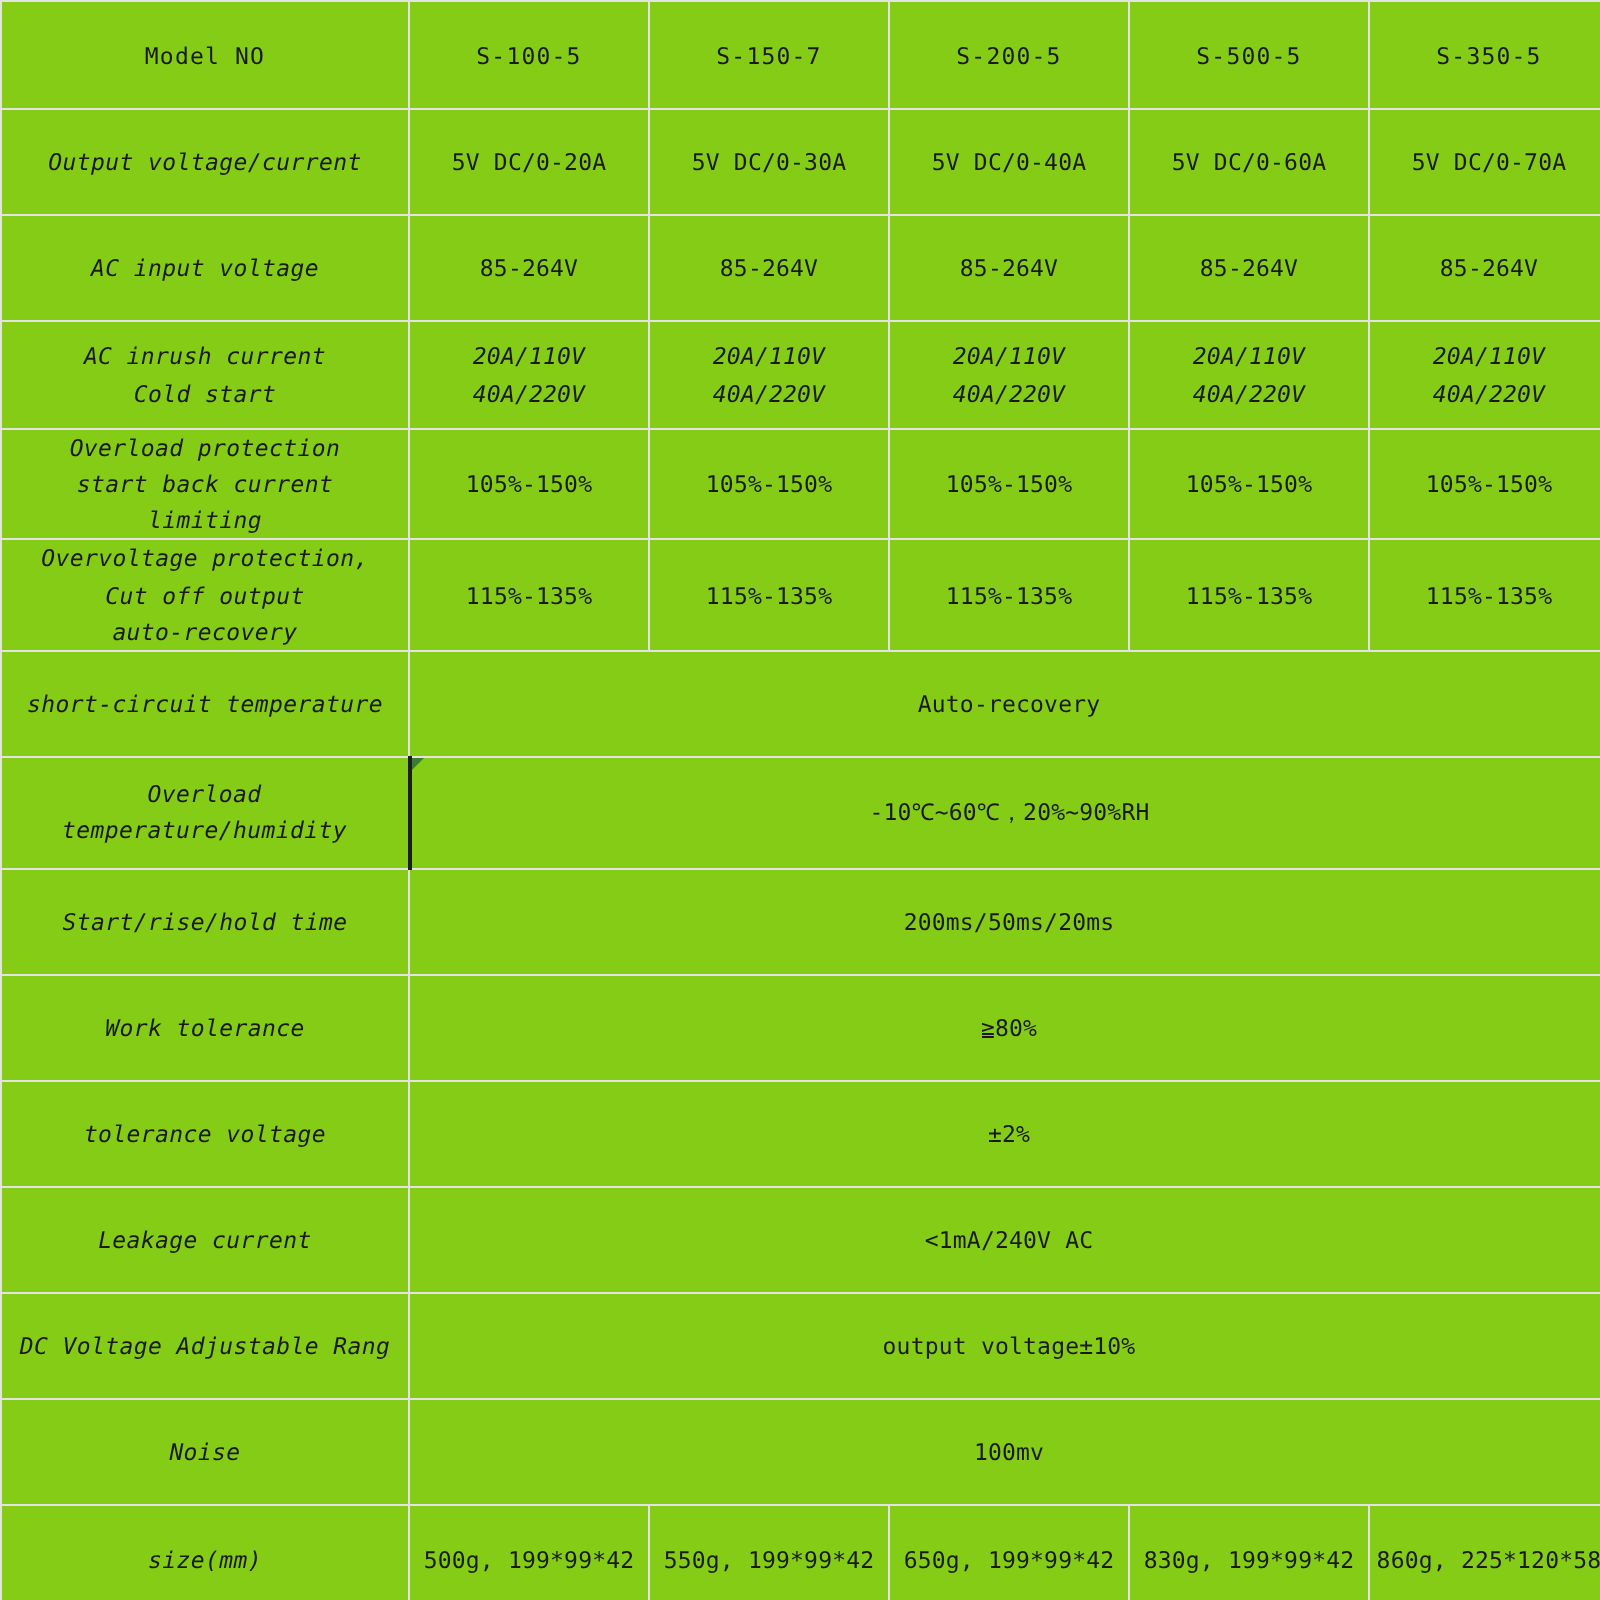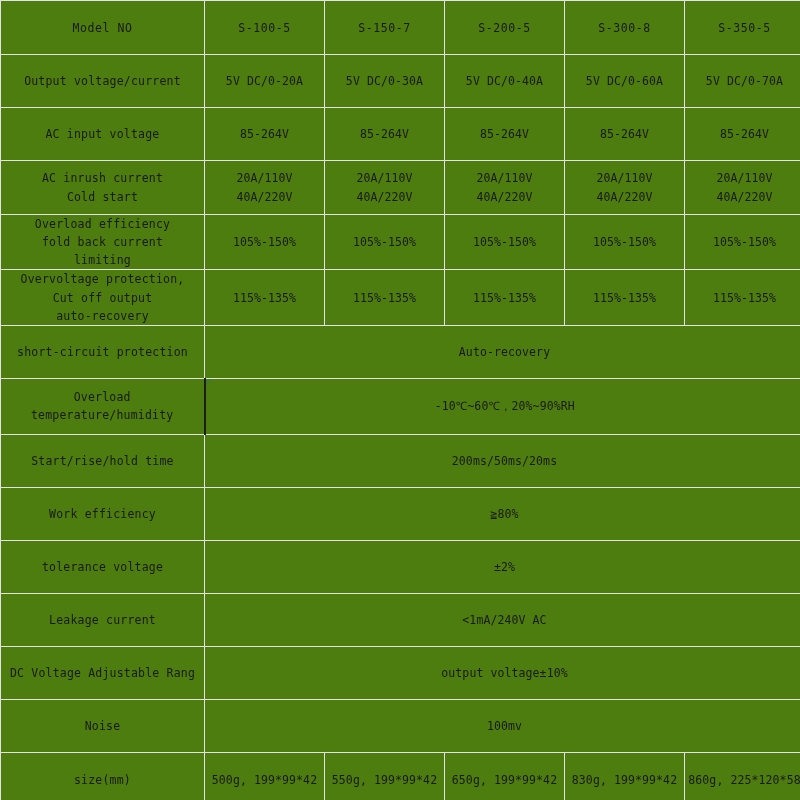--- a/index.html
+++ b/index.html
@@ -25,21 +25,21 @@
 
   .spec-table col.label-col { width: 204px; }
   .spec-table col.model-col { width: 120px; }
 
   .spec-table td,
   .spec-table th {
     border: 1px solid #e3e3e3;
     border-left: none;
     padding: 0;
     vertical-align: middle;
-    background: #4d7c0f;
+    background: #84cc16;
     font-weight: normal;
     text-align: center;
   }
 
   .spec-table tr > td:first-child,
   .spec-table tr > th:first-child {
     border-left: 1px solid #e3e3e3;
   }
 
   
@@ -106,41 +106,41 @@
 
   
   .param-overflow {
     white-space: nowrap;
     overflow: visible;
     position: relative;
     z-index: 2;
   }
 
   .nowrap { white-space: nowrap; margin-top: 48px; }
-  .line { display: block; }
+  .line { display: block; font-style: italic; }
 </style>
 </head>
 <body>
 
 <table class="spec-table">
   <colgroup>
     <col class="label-col">
     <col class="model-col">
     <col class="model-col">
     <col class="model-col">
     <col class="model-col">
     <col class="model-col">
   </colgroup>
   <thead>
     <tr class="r-head">
       <th class="head-label">Model NO</th>
       <th class="head-cell">S-100-5</th>
       <th class="head-cell">S-150-7</th>
       <th class="head-cell">S-200-5</th>
-      <th class="head-cell">S-300-8</th>
+      <th class="head-cell">S-500-5</th>
       <th class="head-cell">S-350-5</th>
     </tr>
   </thead>
   <tbody>
 
     <tr class="r-1line">
       <td class="param">
         <span class="line">Output voltage/current</span>
       </td>
       <td class="val">5V DC/0-20A</td>
@@ -183,22 +183,22 @@
         <span class="line">40A/220V</span>
       </td>
       <td class="val">
         <span class="line">20A/110V</span>
         <span class="line">40A/220V</span>
       </td>
     </tr>
 
     <tr class="r-3line">
       <td class="param">
-        <span class="line">Overload efficiency</span>
-        <span class="line">fold back current</span>
+        <span class="line">Overload protection</span>
+        <span class="line">start back current</span>
         <span class="line">limiting</span>
       </td>
       <td class="val">105%-150%</td>
       <td class="val">105%-150%</td>
       <td class="val">105%-150%</td>
       <td class="val">105%-150%</td>
       <td class="val">105%-150%</td>
     </tr>
 
     <tr class="r-3line">
@@ -209,21 +209,21 @@
       </td>
       <td class="val">115%-135%</td>
       <td class="val">115%-135%</td>
       <td class="val">115%-135%</td>
       <td class="val">115%-135%</td>
       <td class="val">115%-135%</td>
     </tr>
 
     <tr class="r-merged">
       <td class="param">
-        <span class="line">short-circuit protection</span>
+        <span class="line">short-circuit temperature</span>
       </td>
       <td class="val-merged" colspan="5">Auto-recovery</td>
     </tr>
 
     <tr class="r-temp">
       <td class="param">
         <span class="line">Overload</span>
         <span class="line">temperature/humidity</span>
       </td>
       <td class="val-merged cell-flagged" colspan="5">
@@ -234,21 +234,21 @@
 
     <tr class="r-merged">
       <td class="param">
         <span class="line">Start/rise/hold time</span>
       </td>
       <td class="val-merged" colspan="5">200ms/50ms/20ms</td>
     </tr>
 
     <tr class="r-merged">
       <td class="param">
-        <span class="line">Work efficiency</span>
+        <span class="line">Work tolerance</span>
       </td>
       <td class="val-merged" colspan="5">≧80%</td>
     </tr>
 
     <tr class="r-merged">
       <td class="param">
         <span class="line">tolerance voltage</span>
       </td>
       <td class="val-merged" colspan="5">±2%</td>
     </tr>

